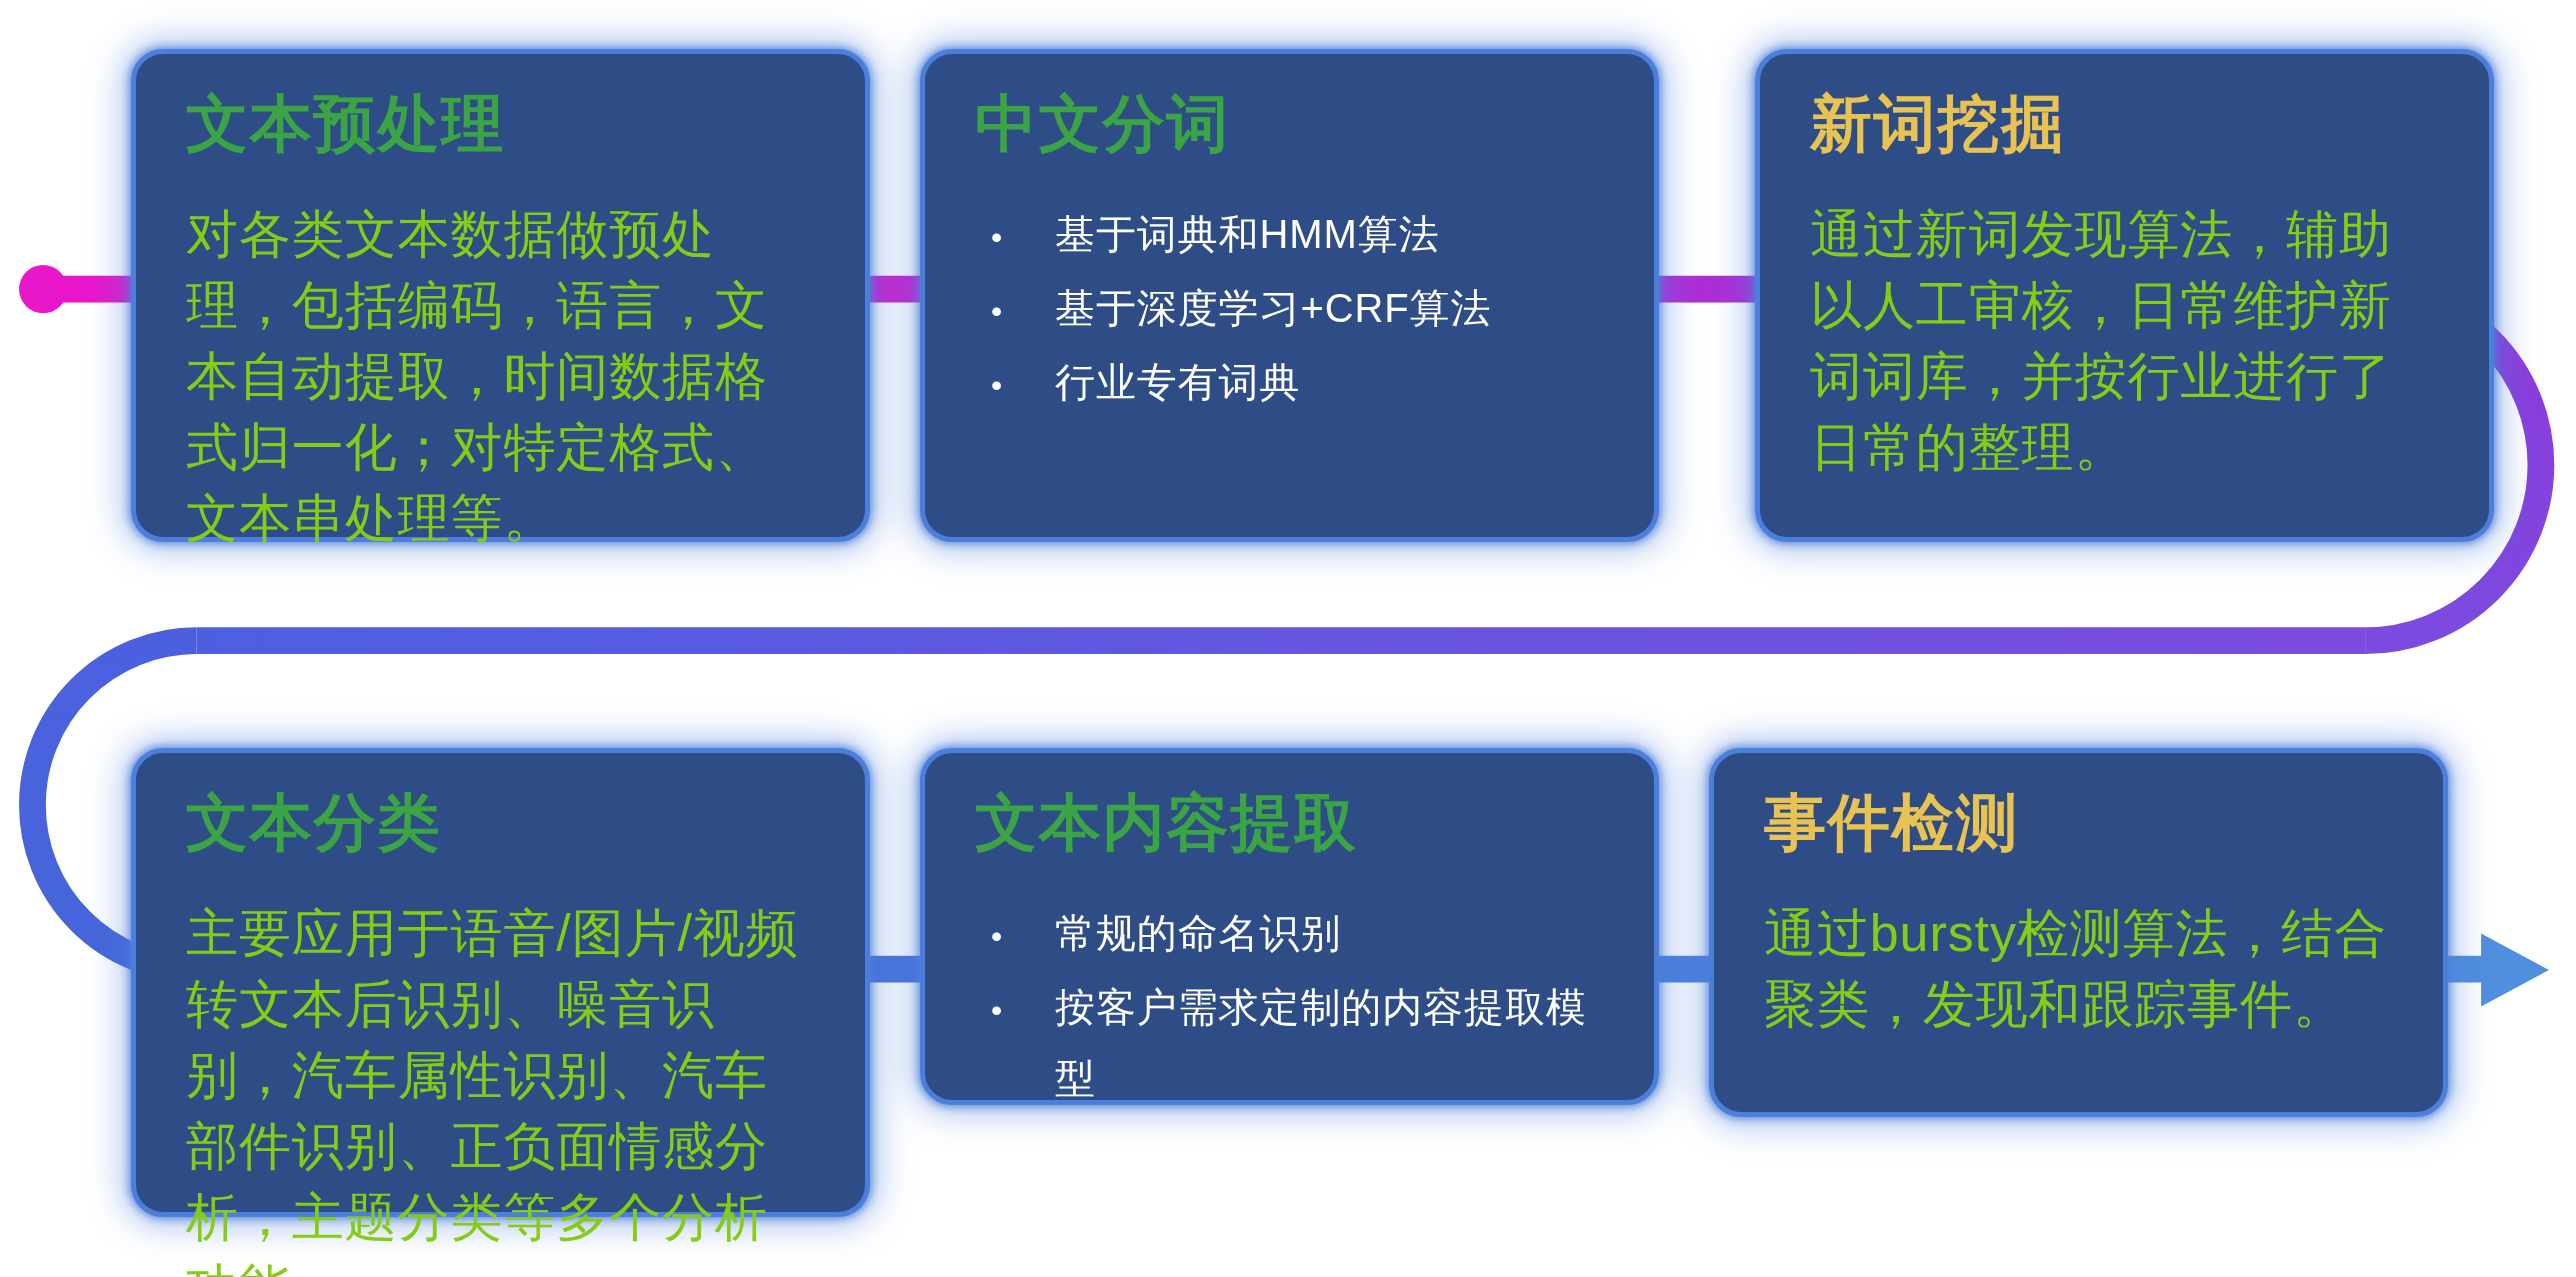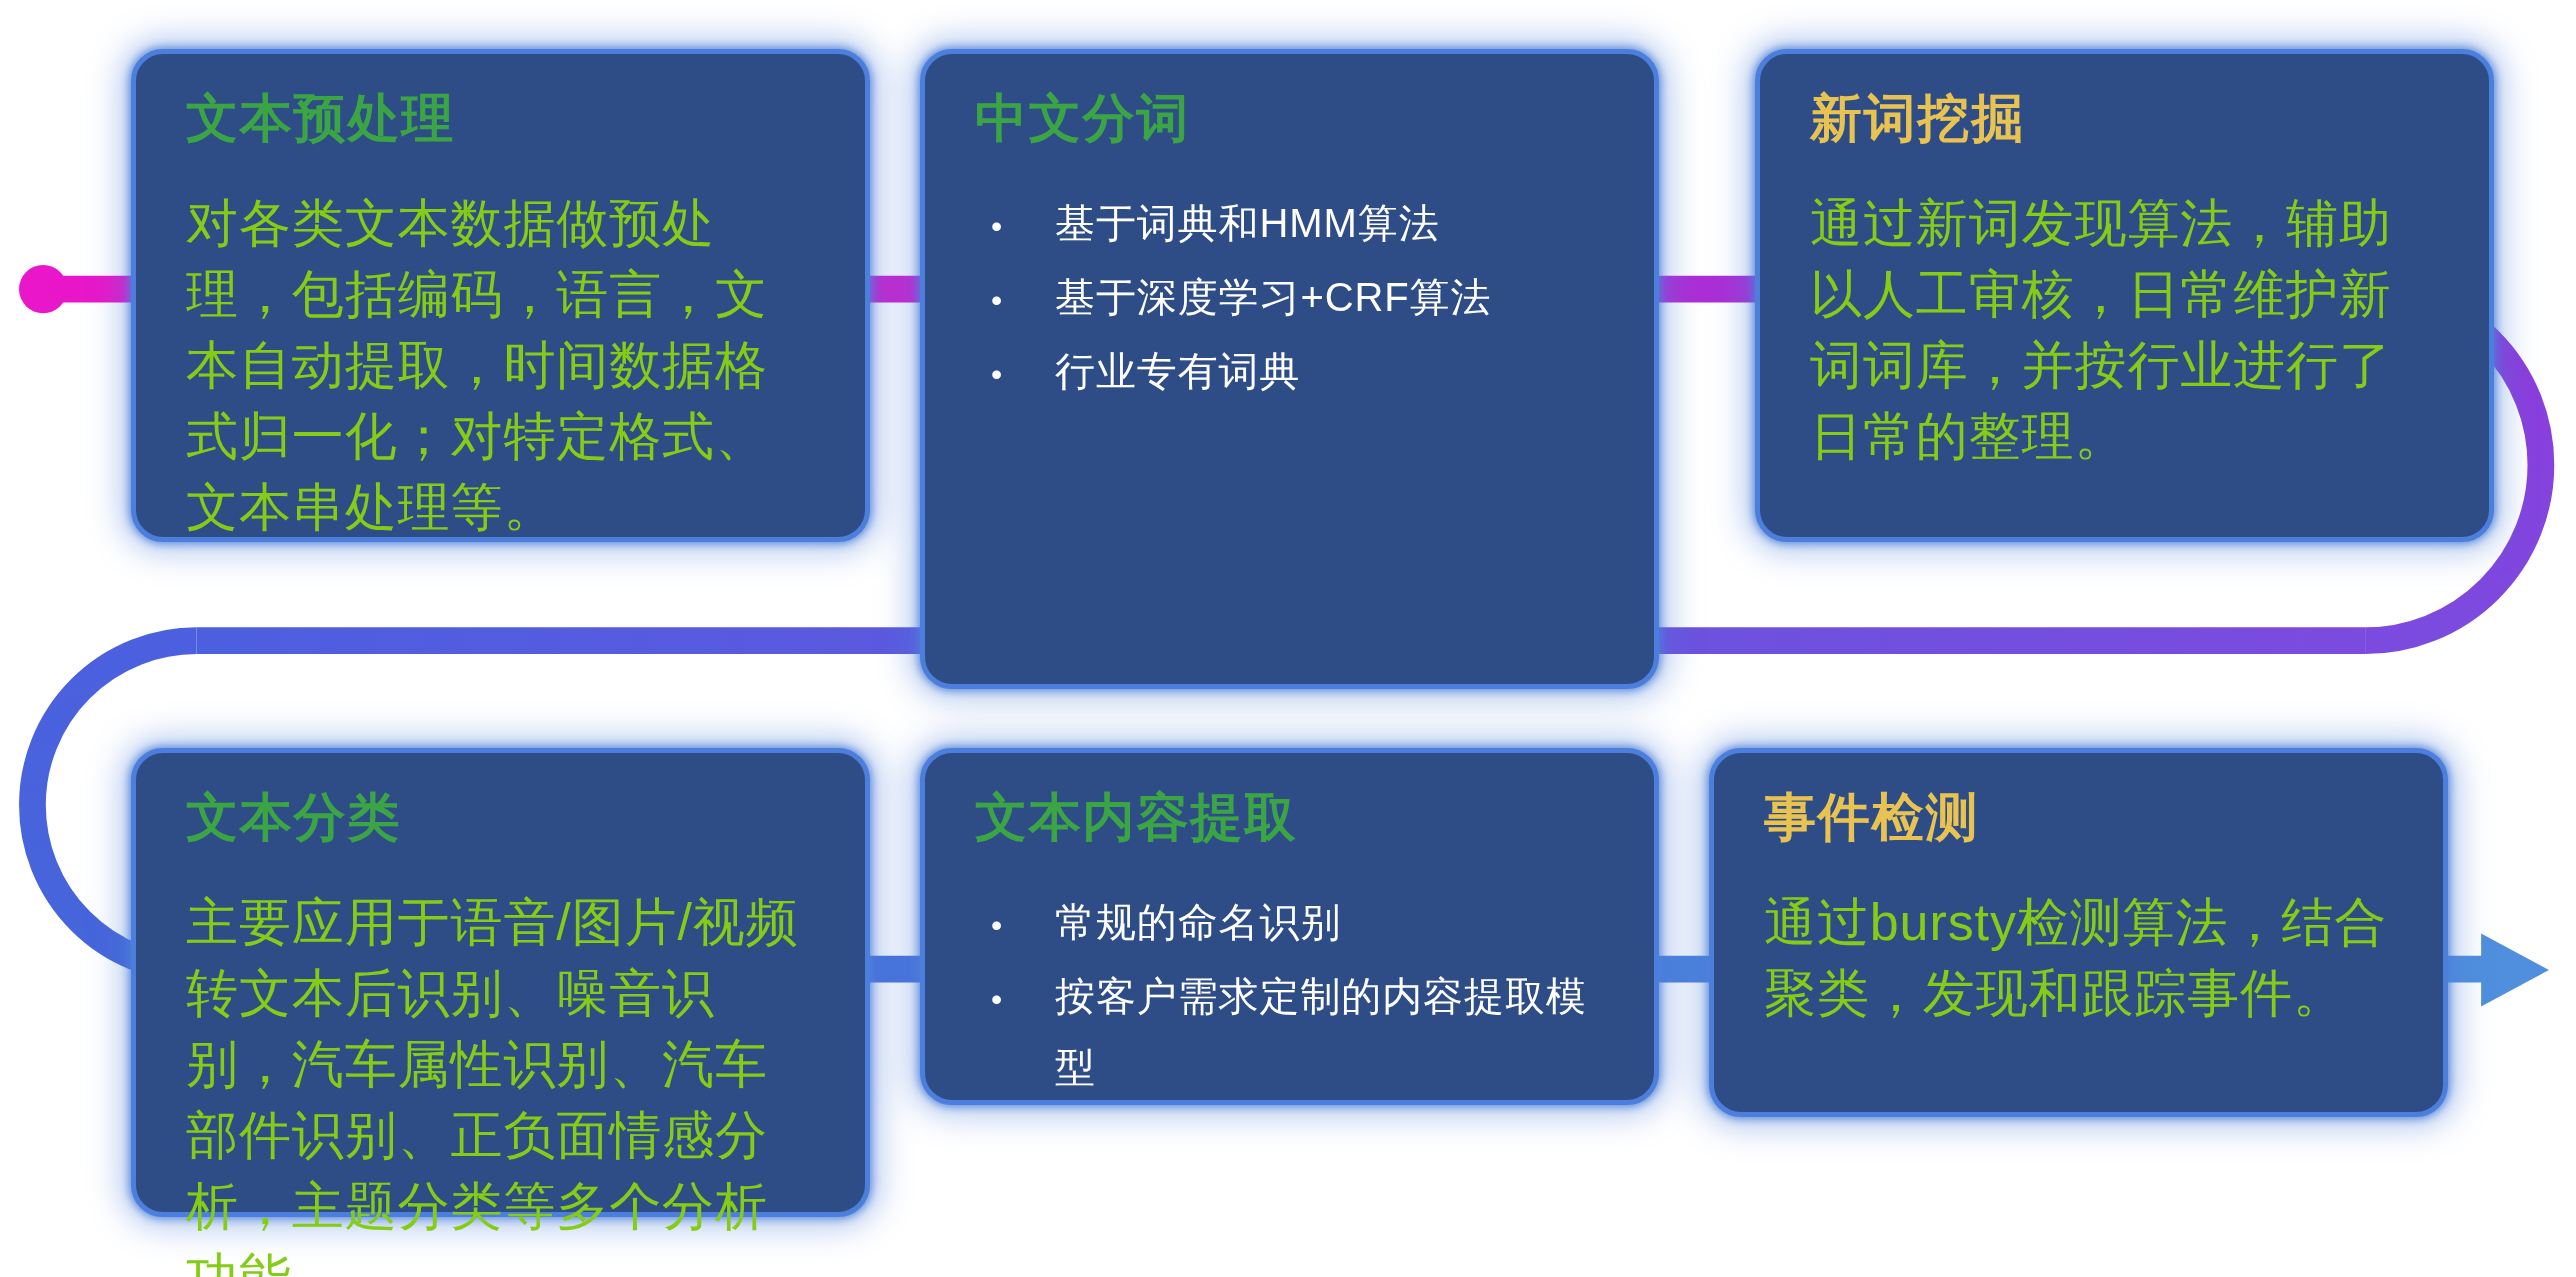--- a/index.html
+++ b/index.html
@@ -28,28 +28,28 @@
     width: 739px;
     box-sizing: border-box;
     background: #2e4d87;
     border: 5.4px solid #4c7fdb;
     border-radius: 32px;
     padding: 36px 50px 32px 50px;
     box-shadow: 0 0 9px 1.8px rgba(77,128,218,0.85), 0 0 32px 10.7px rgba(77,128,218,0.40);
     z-index: 1;
   }
   .card-1 { left: 131px;  top: 49px;  height: 493px; }
-  .card-2 { left: 920px; top: 49px;  height: 640px; }
+  .card-2 { left: 920px; top: 49px;  height: 493px; }
   .card-3 { left: 1709px; top: 49px;  height: 493px; margin-left: 46px; }
   .card-4 { left: 131px;  top: 748px; height: 469px; }
   .card-5 { left: 920px; top: 748px; height: 357px; }
   .card-6 { left: 1709px; top: 748px; height: 369px; }
   .card-title {
     margin: 0 0 41px 0;
-    font-size: 52px;
+    font-size: 62px;
     line-height: 1.1;
     font-weight: bold;
     letter-spacing: 1.8px;
   }
   .t-green  { color: #3ba545; }
   .t-yellow { color: #e9c351; }
   .card-body {
     margin: 0;
     color: #84cc16;
     font-size: 52px;

